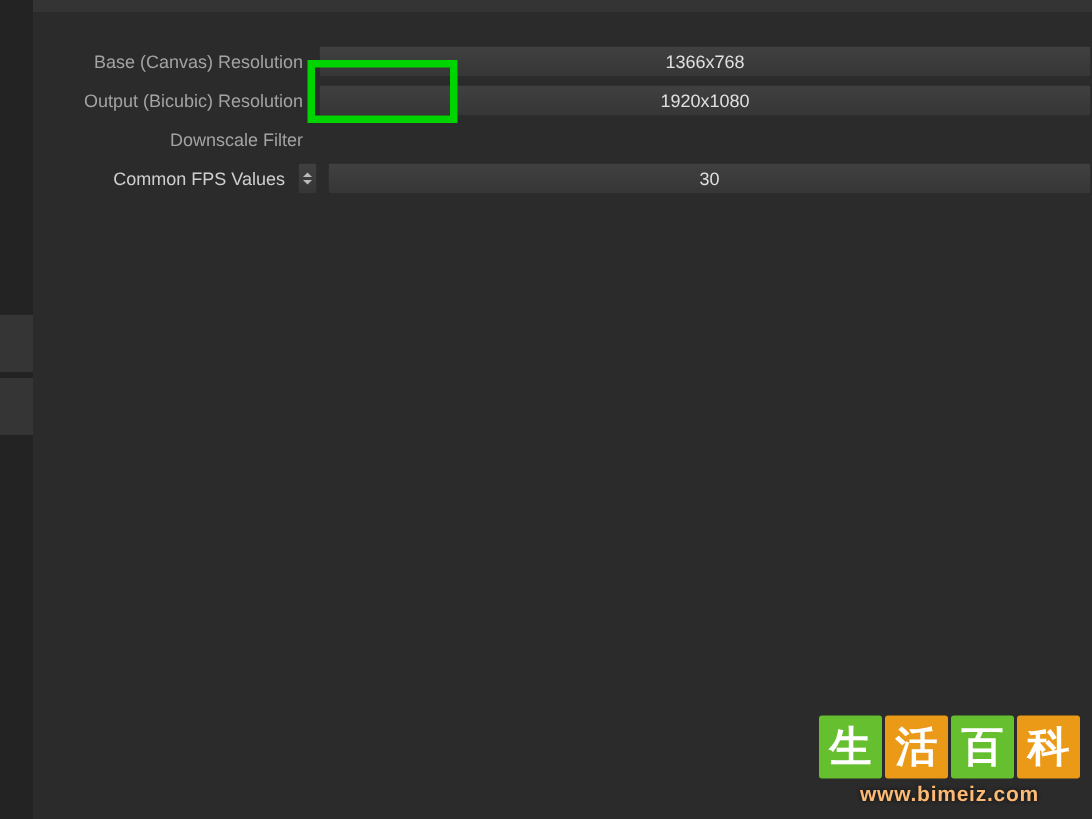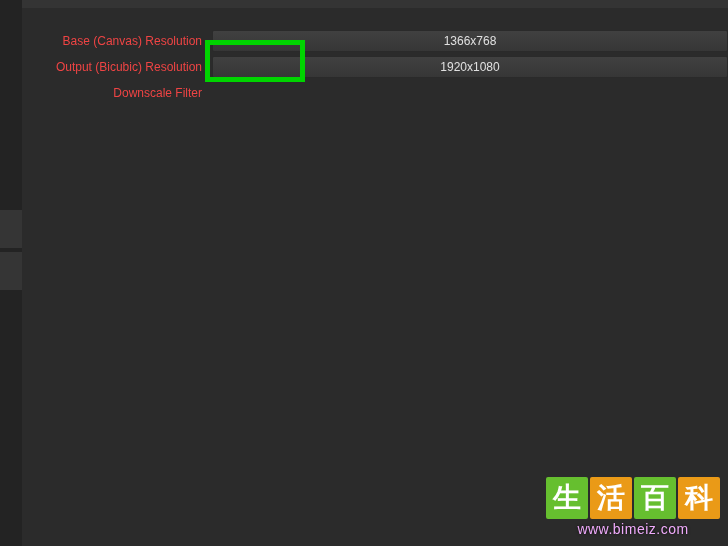--- a/index.html
+++ b/index.html
@@ -51,21 +51,21 @@
     .form-row {
       display: flex;
       align-items: center;
       height: 26px;
       margin-top: 0;
     }
     .form-label {
       width: 190px;
       text-align: right;
       padding-right: 10px;
-      color: #ef4444;
+      color: #a3a3a3;
     }
     .form-field {
       flex: 1;
       height: 22px;
       background: #3a3a3a;
       background: linear-gradient(#404040, #363636);
       border: 1px solid #2a2a2a;
       border-radius: 2px;
       color: #e0e0e0;
       padding: 0 8px;
@@ -142,23 +142,23 @@
       justify-content: center;
       font-weight: 900;
       font-size: 28px;
       color: #fff;
       font-family: "Microsoft YaHei","SimHei",sans-serif;
       position: relative;
     }
     .tile.g { background: #66bf2f; }
     .tile.o { background: #ea9a17; }
     .watermark .url {
-      color: #f0abfc;
+      color: #fdba74;
       font-size: 14px;
-      font-weight: 400;
+      font-weight: 700;
       letter-spacing: 0.5px;
       text-shadow: 0 0 3px rgba(0,0,0,0.7);
     }
     .rows {
       padding-top: 8px;
     }
   </style>
 </head>
 <body>
 
@@ -182,20 +182,33 @@
       <div class="form-label">Output (Bicubic) Resolution</div>
       <div class="form-field select">
         <span>1920x1080</span>
       </div>
     </div>
 
     <div class="form-row">
       <div class="form-label">Downscale Filter</div>
     </div>
 
+    <div class="form-row">
+      <div class="label-with-spinner">
+        <span class="txt">Common FPS Values</span>
+        <span class="spinner">
+          <span class="up"></span>
+          <span class="down"></span>
+        </span>
+      </div>
+      <div style="width:6px"></div>
+      <div class="form-field select">
+        <span>30</span>
+      </div>
+    </div>
 
   </div>
 </div>
 
 <div class="highlight-box" style="left:205px; top:40px; width:100px; height:42px;"></div>
 
 <div class="watermark">
   <div class="tiles">
     <div class="tile g">生</div>
     <div class="tile o">活</div>

